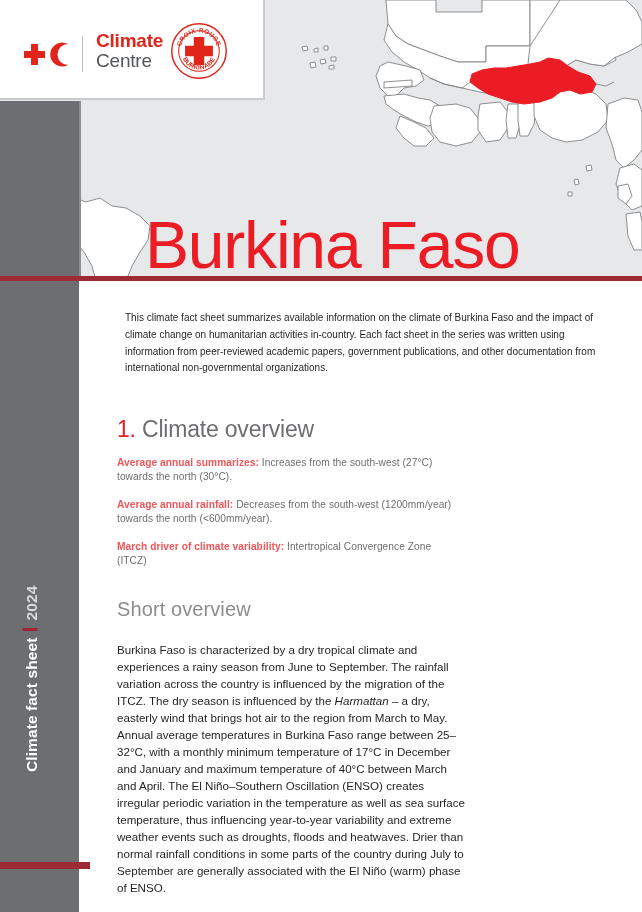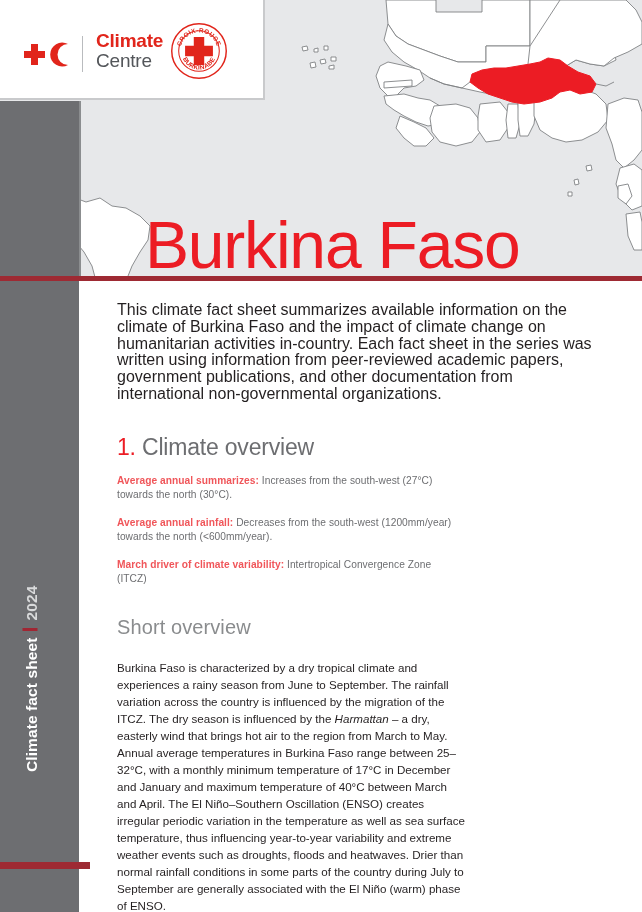--- a/index.html
+++ b/index.html
@@ -155,23 +155,23 @@
 
   
   #content {
     position: absolute;
     left: 117px;
     top: 302px;
     width: 500px;
   }
 
   #intro-paragraph {
-    margin: 0;
+    margin: 8px;
     color: #231f20;
-    font-size: 16px;
+    font-size: 10px;
     line-height: 16.8px;
     width: 482px;
   }
 
   #section-heading {
     margin: 0;
     padding-top: 32px;
     font-size: 23px;
     font-weight: normal;
     line-height: 1.1;

